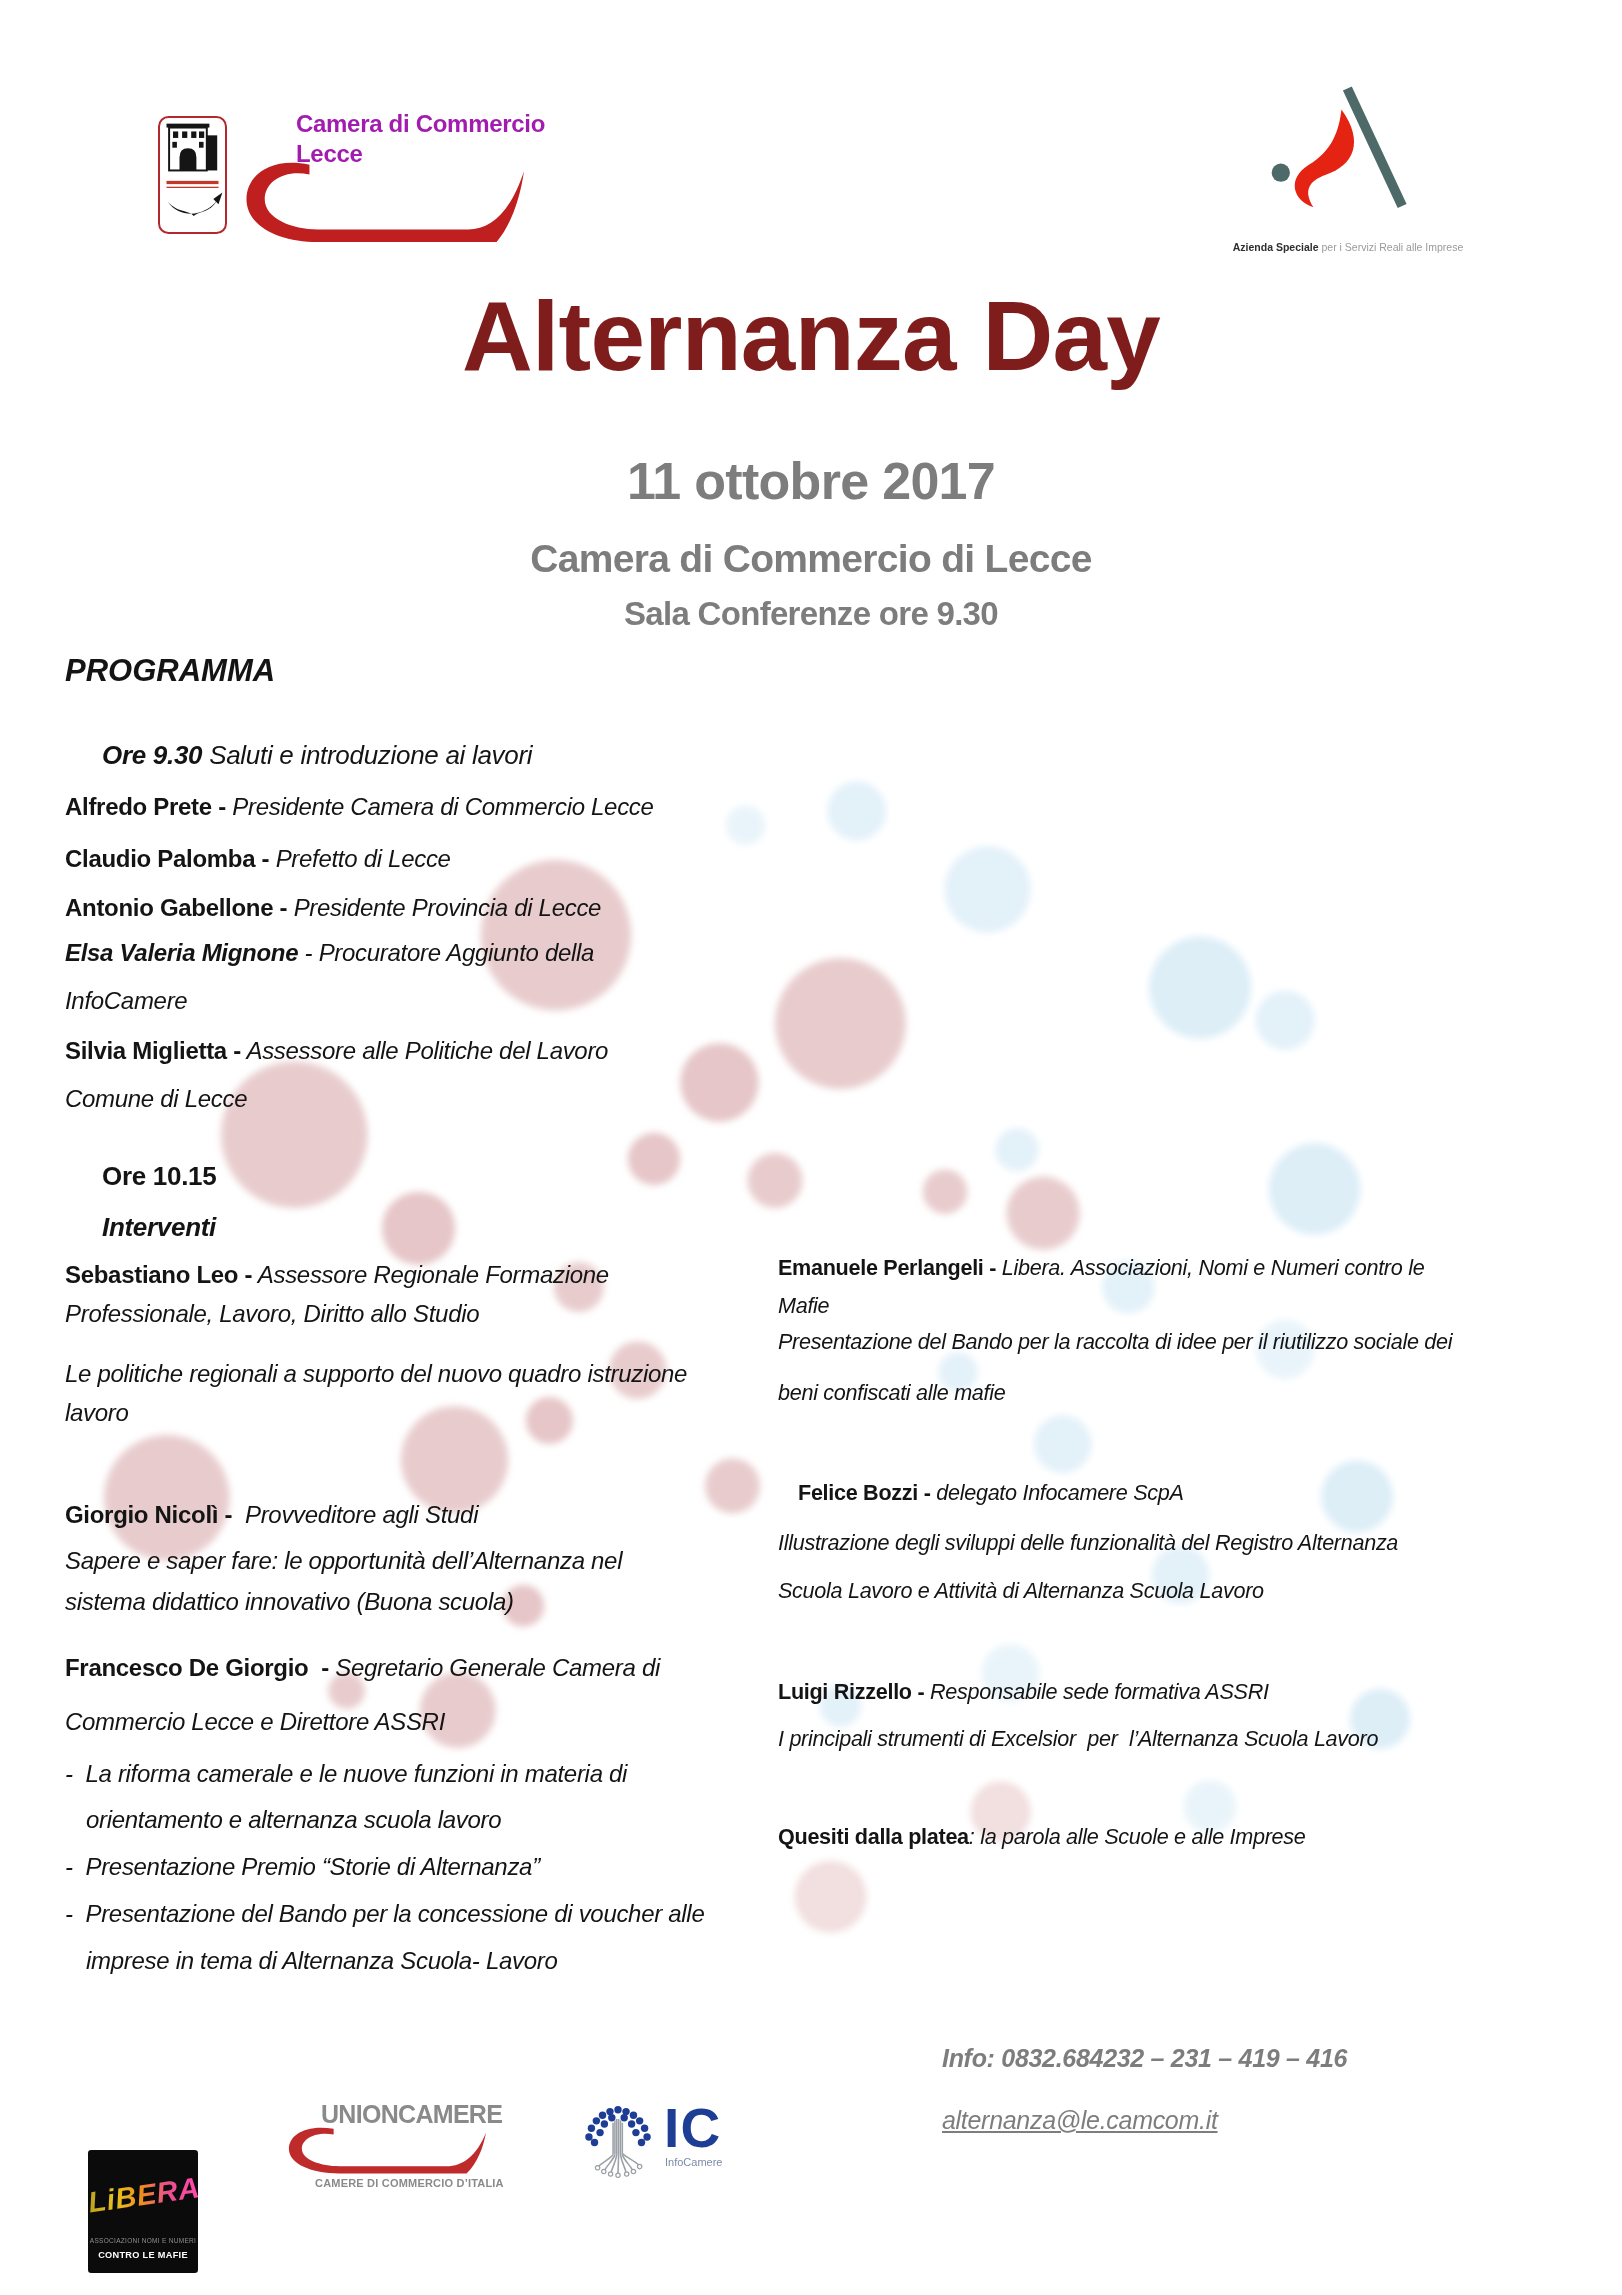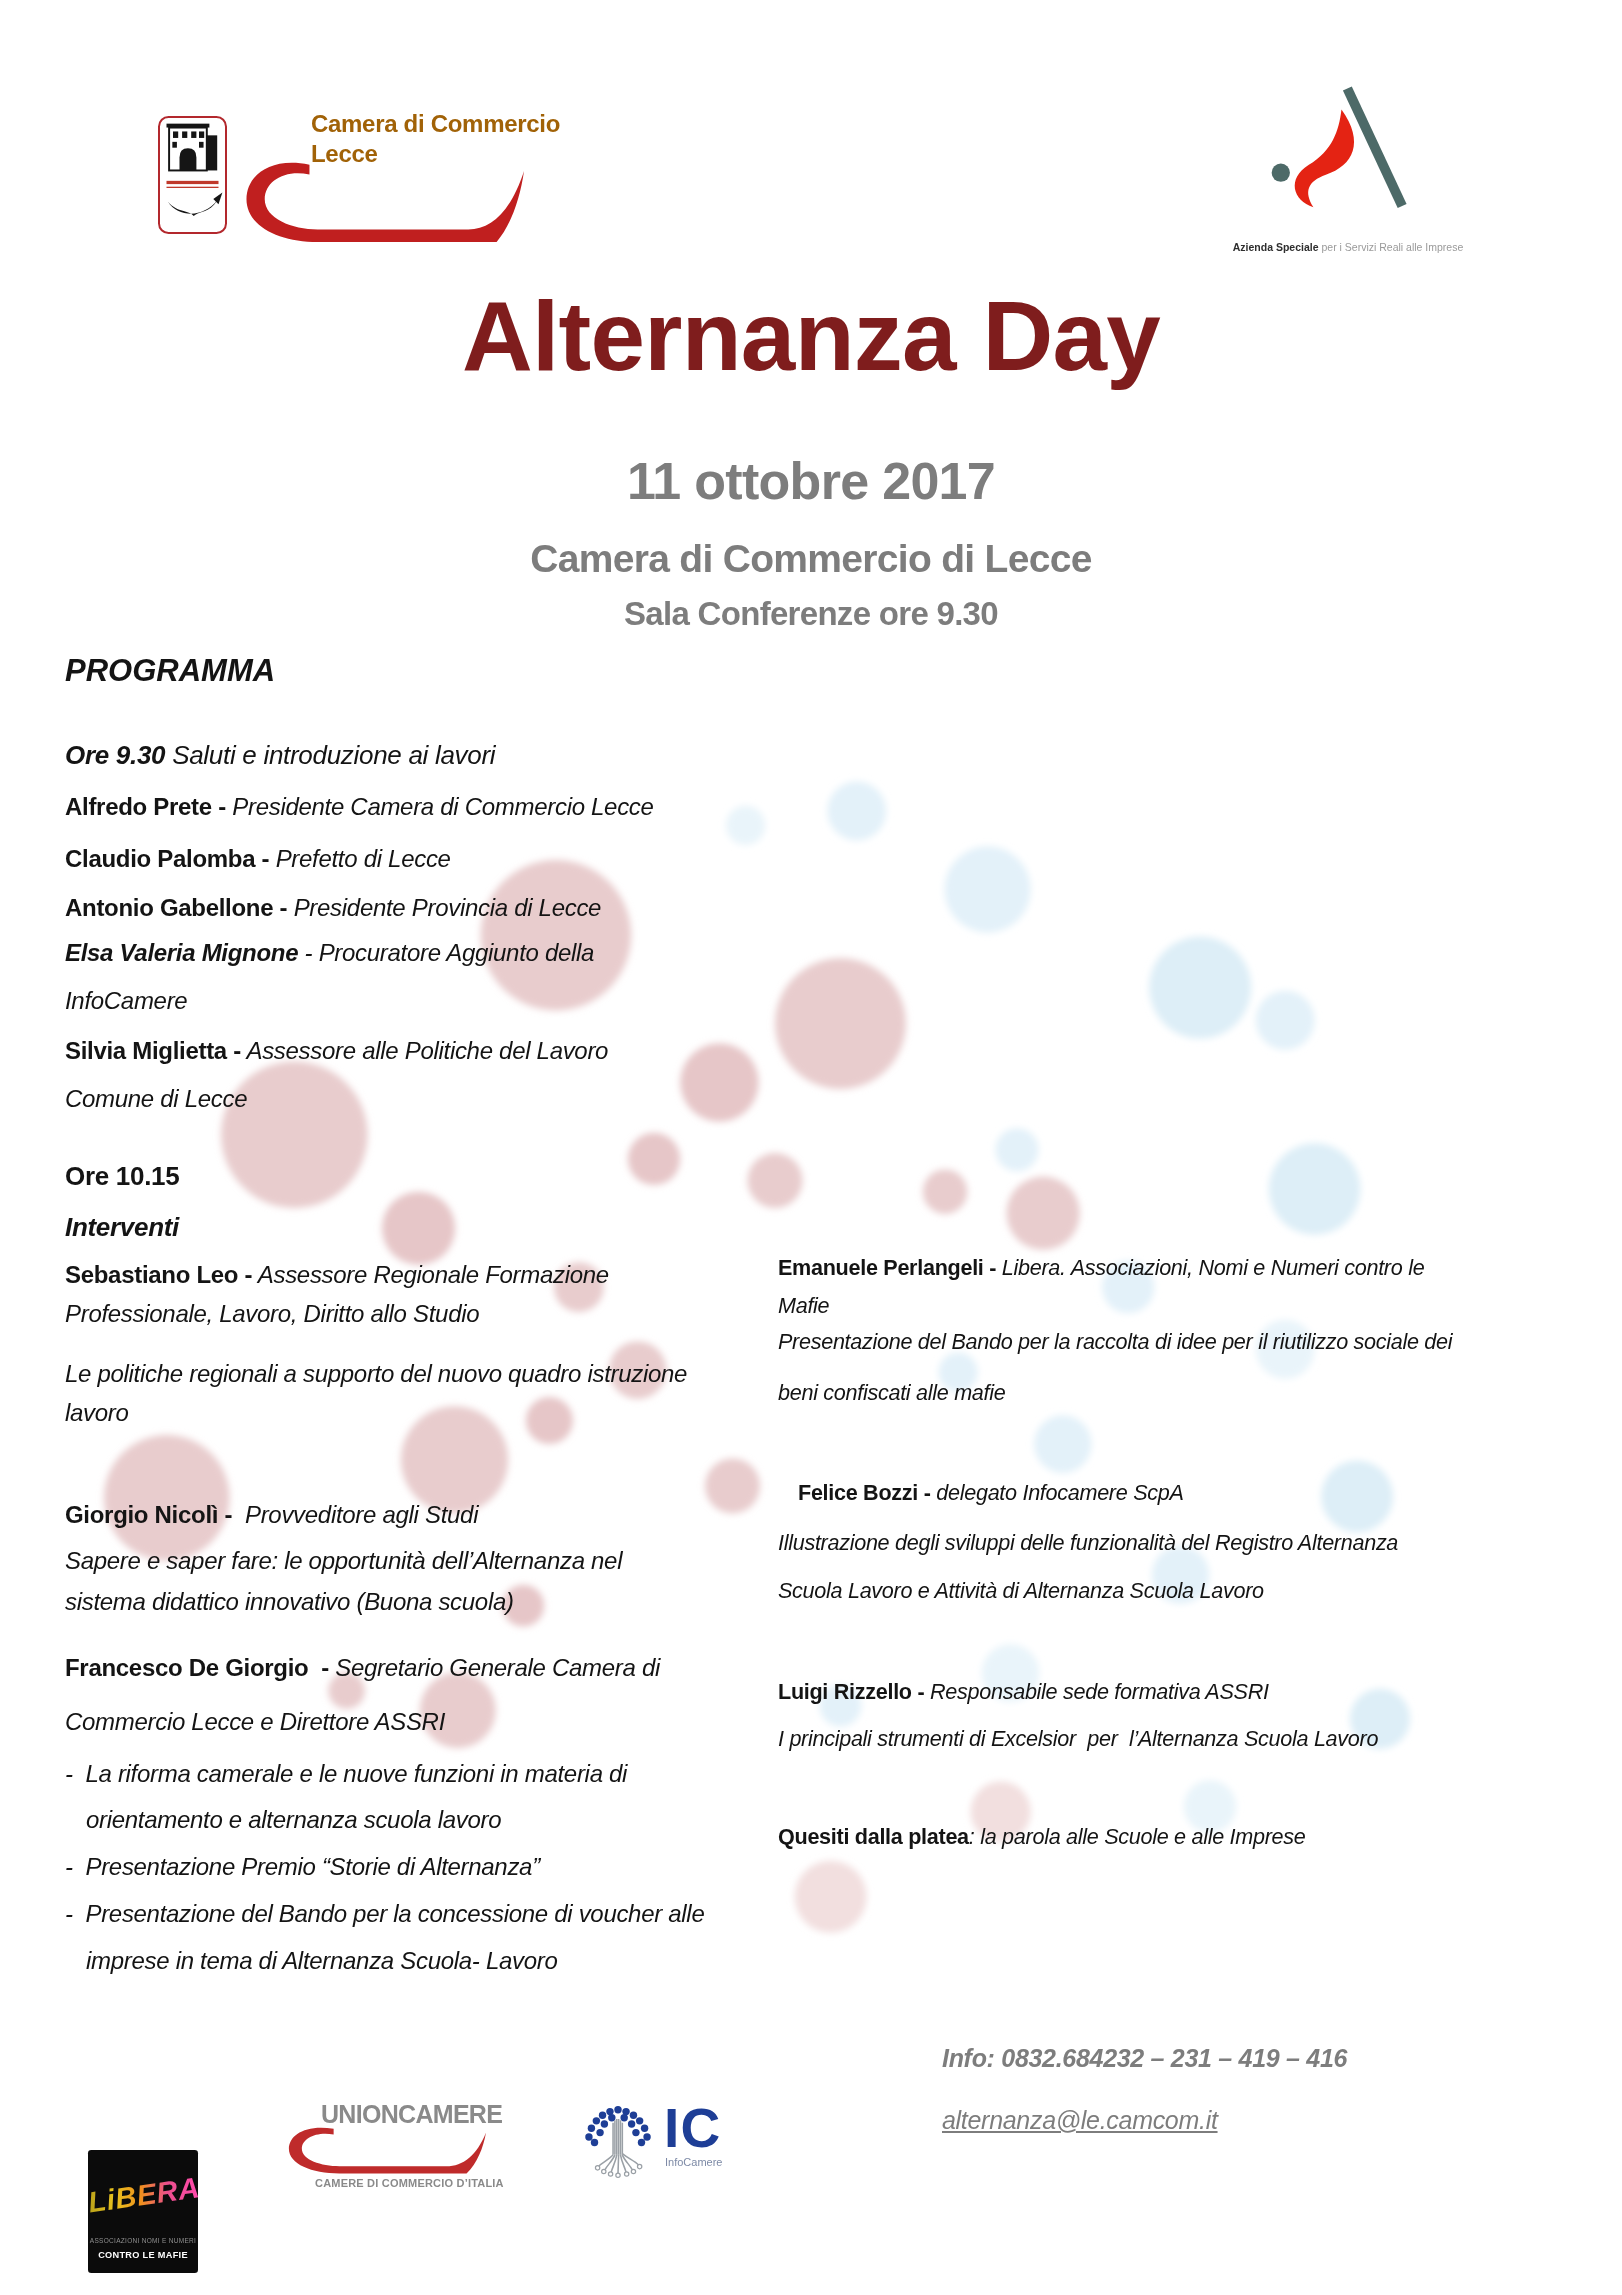--- a/index.html
+++ b/index.html
@@ -16,30 +16,30 @@
   .i{font-style:italic;}
   .bi{font-weight:bold;font-style:italic;}
 
   .hero{position:absolute;left:0;width:100%;text-align:center;line-height:1;white-space:pre;}
   .hero-title{top:287px;font-size:98px;font-weight:bold;color:#7f1d1d;letter-spacing:-0.7px;}
   .hero-date{top:455px;font-size:52px;font-weight:bold;color:#7d7d7d;letter-spacing:-0.7px;}
   .hero-venue{top:539px;font-size:39px;font-weight:bold;color:#7d7d7d;letter-spacing:-0.7px;}
   .hero-room{top:597px;font-size:33px;font-weight:bold;color:#7d7d7d;letter-spacing:-0.7px;}
 
   .prog-heading{top:655px;left:65px;font-size:31px;font-weight:bold;font-style:italic;letter-spacing:0;}
-  .session{font-size:26px;}
+  .session{font-size:26px;margin-left:37px;}
 
   .footer-info{top:2046px;left:942px;font-size:25px;color:#7d7d7d;font-weight:bold;font-style:italic;}
   .footer-email{top:2108px;left:942px;font-size:25px;color:#7d7d7d;font-style:italic;text-decoration:underline;cursor:pointer;}
 
   
   .cdc-emblem{position:absolute;left:158px;top:116px;width:65px;height:114px;
     border:2.6px solid #b3282d;border-radius:10.5px;background:#fff;}
-  .cdc-text{position:absolute;left:311px;top:109px;font-size:24px;font-weight:bold;
-    color:#a16207;line-height:1.25;letter-spacing:-0.3px;white-space:pre;}
+  .cdc-text{position:absolute;left:296px;top:109px;font-size:24px;font-weight:bold;
+    color:#a21caf;line-height:1.25;letter-spacing:-0.3px;white-space:pre;}
   .cdc-swoosh{position:absolute;left:241px;top:153px;width:283px;height:90px;}
 
   
   .assri{position:absolute;left:1217px;top:82px;width:262px;height:164px;}
   .assri-caption{position:absolute;left:0;top:139px;width:262px;text-align:center;
     font-size:10.5px;color:#9a9a9a;white-space:pre;margin-top:20px;}
   .assri-caption .b{color:#2e2e2e;}
 
   
   .libera{position:absolute;left:88px;top:2150px;width:110px;height:123px;background:#0b0b0b;border-radius:3.3px;overflow:hidden;}

